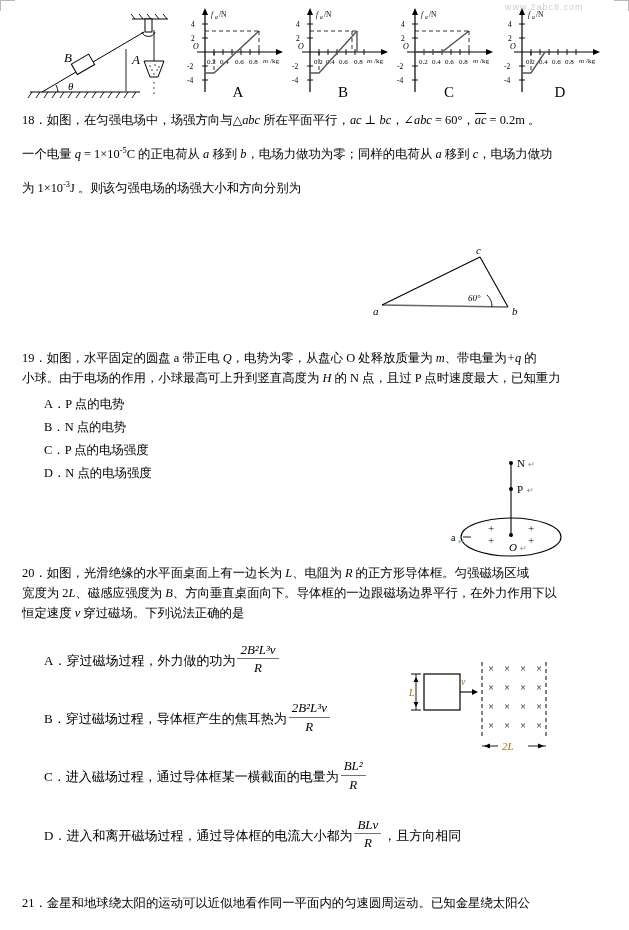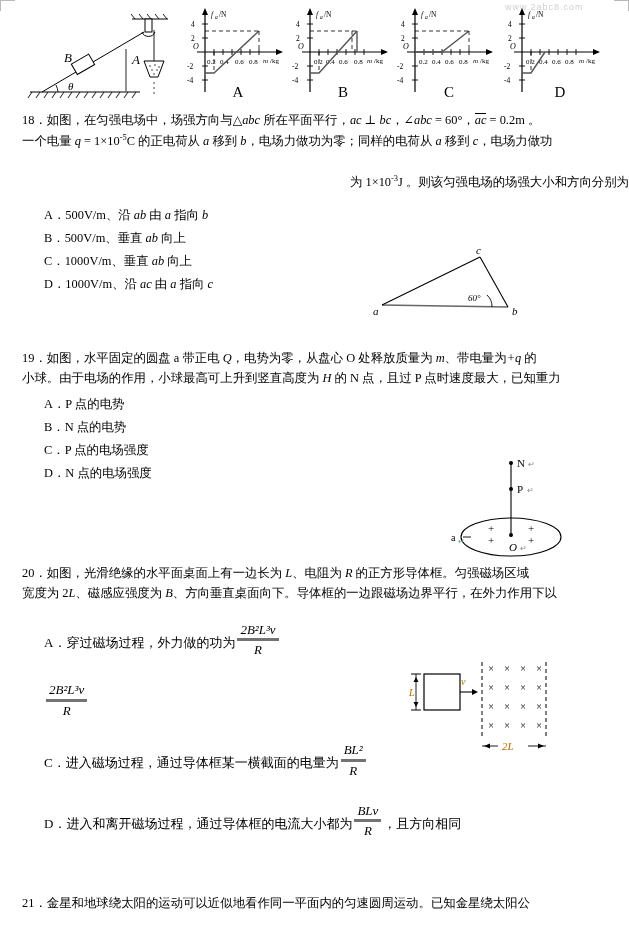--- a/index.html
+++ b/index.html
@@ -94,21 +94,21 @@
   
   .frac {
     display: inline-block;
     vertical-align: -0.55em;
     text-align: center;
     font-style: italic;
     margin: 0 2px;
   }
   .frac .num {
     display: block;
-    border-bottom: 3px solid #737373;
+    border-bottom: 1px solid #737373;
     padding: 0 3px 1px 3px;
     line-height: 1.18;
   }
   .frac .den {
     display: block;
     padding: 1px 3px 0 3px;
     line-height: 1.18;
   }
 
   
@@ -362,33 +362,27 @@
         <line x1="31" y1="48" x2="31" y2="69" stroke="#000" stroke-width="0.8" stroke-dasharray="4,3"></line>
       </svg>
       <div class="graph-label">D</div>
     </div>
   </div>
 
   <div class="qblock" style="top:112px;">
     <div class="line indent">
       18．如图，在匀强电场中，场强方向与△<i>abc</i> 所在平面平行，<i>ac</i> ⊥ <i>bc</i>，∠<i>abc</i> = 60°，<span class="ovl"><i>ac</i></span> = 0.2m 。
     </div>
-    <div class="line" style="">
+    <div class="line" style="margin-top:13px;">
       一个电量 <i>q</i> = 1×10<sup>-5</sup>C 的正电荷从 <i>a</i> 移到 <i>b</i>，电场力做功为零；同样的电荷从 <i>a</i> 移到 <i>c</i>，电场力做功
     </div>
-    <div class="line" style="margin-top:20px;text-align:right;">
+    <div class="line" style="margin-top:13px;">
       为 1×10<sup>-3</sup>J 。则该匀强电场的场强大小和方向分别为
     </div>
 
-    <div style="margin-top:16px;">
-      <div class="opt">A．500V/m、沿 <i>ab</i> 由 <i>a</i> 指向 <i>b</i></div>
-      <div class="opt" style="margin-top:6px;">B．500V/m、垂直 <i>ab</i> 向上</div>
-      <div class="opt" style="margin-top:6px;">C．1000V/m、垂直 <i>ab</i> 向上</div>
-      <div class="opt" style="margin-top:6px;">D．1000V/m、沿 <i>ac</i> 由 <i>a</i> 指向 <i>c</i></div>
-    </div>
   </div>
 
   <svg class="diagram" style="left:368px; top:243px;" width="200" height="90">
     <line x1="14" y1="62" x2="140" y2="64" stroke="#666" stroke-width="1.3"></line>
     <line x1="14" y1="62" x2="112" y2="14" stroke="#000" stroke-width="1.1"></line>
     <line x1="112" y1="14" x2="140" y2="64" stroke="#000" stroke-width="1.1"></line>
     <path d="M 124 64 A 16 16 0 0 0 119 52" fill="none" stroke="#000" stroke-width="0.9"></path>
     <text x="100" y="58" font-size="9" font-style="italic" font-family="Liberation Serif, serif">60°</text>
     <text x="5" y="72" font-size="11" font-style="italic" font-family="Liberation Serif, serif">a</text>
     <text x="144" y="72" font-size="11" font-style="italic" font-family="Liberation Serif, serif">b</text>
@@ -434,27 +428,30 @@
     <line x1="38" y1="92" x2="46" y2="92" stroke="#000" stroke-width="0.9"></line>
   </svg>
 
   <div class="qblock" style="top:565px;">
     <div class="line indent">
       20．如图，光滑绝缘的水平面桌面上有一边长为 <i>L</i>、电阻为 <i>R</i> 的正方形导体框。匀强磁场区域
     </div>
     <div class="line" style="margin-top:3px;">
       宽度为 2<i>L</i>、磁感应强度为 <i>B</i>、方向垂直桌面向下。导体框的一边跟磁场边界平行，在外力作用下以
     </div>
+    <div class="line" style="margin-top:3px;">
+      恒定速度 <i>v</i> 穿过磁场。下列说法正确的是
+    </div>
 
     <div style="margin-top:20px;">
       <div class="opt-tall">
         <span>A．穿过磁场过程，外力做的功为</span><span class="frac"><span class="num">2B²L³v</span><span class="den">R</span></span>
       </div>
       <div class="opt-tall" style="margin-top:24px;">
-        <span class="frac"><span class="num">2B²L³v</span><span class="den">R</span></span>
+        <span>B．穿过磁场过程，导体框产生的焦耳热为</span><span class="frac"><span class="num">2B²L³v</span><span class="den">R</span></span>
       </div>
       <div class="opt-tall" style="margin-top:24px;">
         <span>C．进入磁场过程，通过导体框某一横截面的电量为</span><span class="frac"><span class="num">BL²</span><span class="den">R</span></span>
       </div>
       <div class="opt-tall" style="margin-top:24px;">
         <span>D．进入和离开磁场过程，通过导体框的电流大小都为</span><span class="frac"><span class="num">BLv</span><span class="den">R</span></span><span>，且方向相同</span>
       </div>
     </div>
   </div>
 

